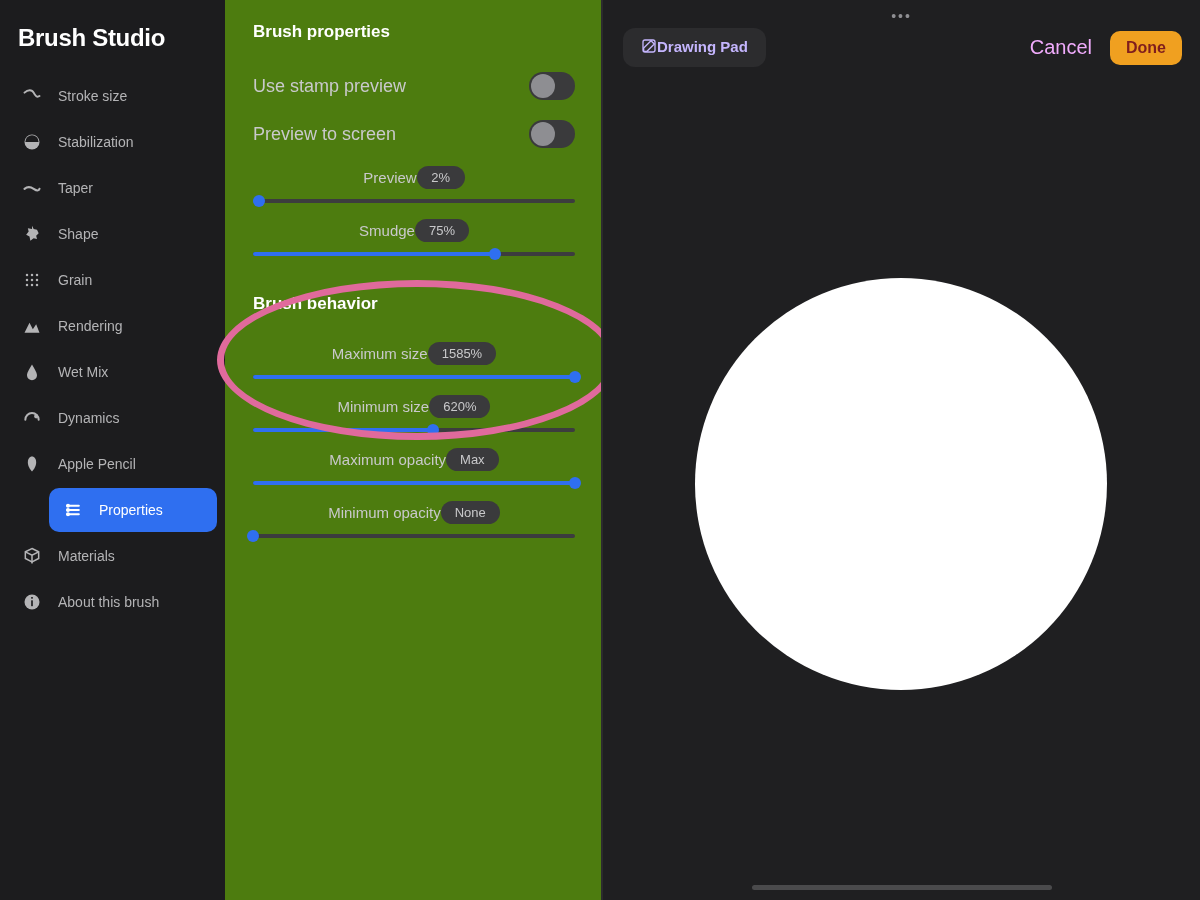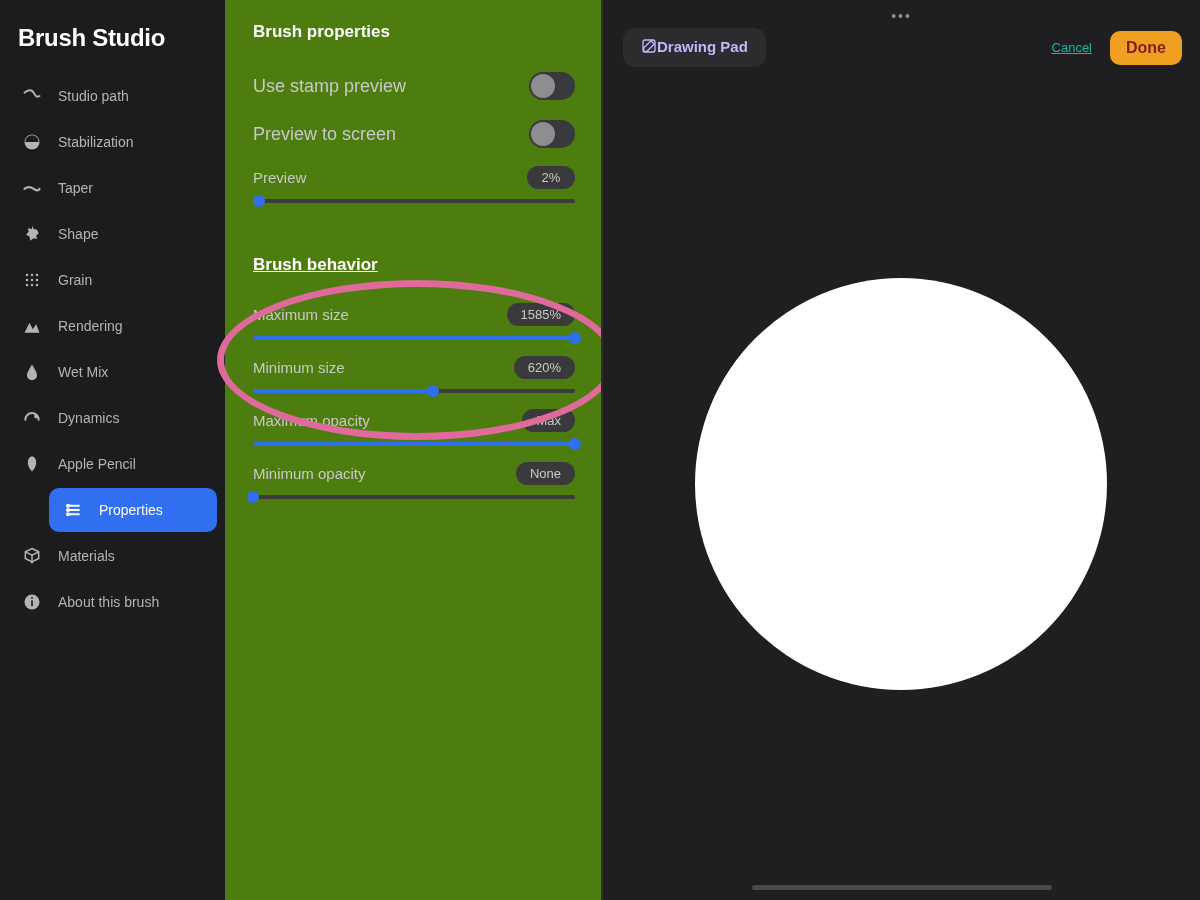--- a/index.html
+++ b/index.html
@@ -11,66 +11,66 @@
   .sidebar-title { font-size: 24px; font-weight: 700; color: #fff; padding: 10px 8px 22px 10px; letter-spacing: -0.3px; }
   .nav-item { display: flex; align-items: center; gap: 16px; padding: 12px 14px; border-radius: 10px; color: #b4b4b6; font-size: 14px; cursor: pointer; margin-bottom: 2px; }
   .nav-item .nav-icon { width: 20px; height: 20px; display:flex; align-items:center; justify-content:center; color:#b4b4b6; }
   .nav-item.active { background: #2f6ff0; color: #fff; margin-left: 41px; }
   .nav-item.active .nav-icon { color:#fff; }
 
   
   .settings { width: 378px; background: #4d7c0f; padding: 22px 28px 22px 28px; position: relative; }
   .settings::after { content:""; position:absolute; right:0; top:0; bottom:0; width:2px; background:#2b2b2d; }
   .section-title { font-size: 17px; font-weight: 600; color: #fff; margin-bottom: 20px; }
-  .section-title.mt { margin-top: 44px; text-decoration: underline; }
+  .section-title.mt { margin-top: 30px; }
 
   .toggle-row { display: flex; align-items: center; justify-content: space-between; padding: 10px 0 10px 0; font-size: 18px; color:#c9c9cb; }
   .toggle { width: 46px; height: 28px; border-radius: 14px; background: #3a3a3c; position: relative; cursor:pointer; }
   .toggle .knob { position:absolute; width:24px; height:24px; border-radius:50%; background:#8e8e92; top:2px; left:2px; }
 
   .slider-row { padding: 8px 0 8px 0; }
-  .slider-head { display:flex; align-items:center; justify-content:space-between; margin-bottom:10px; }
+  .slider-head { display:flex; align-items:center; justify-content:center; margin-bottom:10px; }
   .slider-label { font-size:15px; color:#c9c9cb; }
   .slider-badge { background:#3a3a3c; color:#c9c9cb; font-size:13px; padding:4px 14px; border-radius:14px; min-width:48px; text-align:center; }
   .slider-track { position:relative; width:100%; height:4px; background:#3c3c3e; border-radius:2px; cursor:pointer; }
   .slider-fill { position:absolute; height:100%; left:0; background:#2f6ff0; border-radius:2px; }
   .slider-thumb { position:absolute; width:12px; height:12px; border-radius:50%; background:#2f6ff0; top:50%; transform:translate(-50%,-50%); }
 
   
   .annot-circle { position:absolute; border:7px solid #e06a9c; border-radius:50%; pointer-events:none; }
 
   
   .canvas-area { flex:1; background:#1f1f21; position:relative; }
   .top-dots { position:absolute; top:8px; left:50%; transform:translateX(-50%); color:#8e8e92; letter-spacing:2px; font-size:14px; }
   .top-bar { position:absolute; top:28px; left:0; right:0; display:flex; align-items:center; justify-content:space-between; padding:0 18px 0 20px; }
   .drawing-pad-chip { display:flex; align-items:flex-start; gap:0; background:#2c2c2e; padding:10px 18px; border-radius:12px; font-size:15px; font-weight:600; color:#c4b5fd; cursor:pointer; }
   .drawing-pad-chip svg { width:16px; height:16px; }
   .top-actions { display:flex; align-items:center; gap:18px; }
-  .btn-cancel { color:#14b8a6; font-size:13px; cursor:pointer;text-decoration:underline; }
+  .btn-cancel { color:#f0abfc; font-size:20px; cursor:pointer; }
   .btn-done { background:#f0a020; color:#7f1d1d; font-size:16px; font-weight:600; padding:8px 16px; border-radius:10px; cursor:pointer; }
 
   .brush-preview-circle { position:absolute; background:#fff; border-radius:50%; }
 
   .home-indicator { position:absolute; bottom:10px; left:50%; transform:translateX(-50%); width:300px; height:5px; border-radius:3px; background:#4a4a4c; }
 </style>
 </head>
 <body>
 
 <div class="app">
 
   <div class="sidebar">
     <div class="sidebar-title">Brush Studio</div>
 
     <div class="nav-item">
       <span class="nav-icon">
         <svg viewBox="0 0 24 24" fill="none" stroke="currentColor" stroke-width="2.4" stroke-linecap="round">
             <path d="M3 8 C7 4, 12 4, 14 8 S18 14, 21 12"></path>
           </svg>
       </span>
-      <span>Studio path</span>
+      <span>Stroke size</span>
     </div>
 
     <div class="nav-item">
       <span class="nav-icon">
         <svg viewBox="0 0 24 24">
             <circle cx="12" cy="12" r="9" fill="currentColor"></circle>
             <path d="M4 12 A8 8 0 0 1 20 12" fill="#1c1c1e"></path>
           </svg>
       </span>
       <span>Stabilization</span>
@@ -206,20 +206,30 @@
       <div class="slider-head">
         <span class="slider-label">Preview</span>
         <span class="slider-badge">2%</span>
       </div>
       <div class="slider-track">
         <div class="slider-fill" style="width: 2%;"></div>
           <div class="slider-thumb" style="left: 2%;"></div>
       </div>
     </div>
 
+    <div class="slider-row">
+      <div class="slider-head">
+        <span class="slider-label">Smudge</span>
+        <span class="slider-badge">75%</span>
+      </div>
+      <div class="slider-track">
+        <div class="slider-fill" style="width: 75%;"></div>
+          <div class="slider-thumb" style="left: 75%;"></div>
+      </div>
+    </div>
 
     <div class="section-title mt">Brush behavior</div>
 
     <div class="slider-row">
       <div class="slider-head">
         <span class="slider-label">Maximum size</span>
         <span class="slider-badge">1585%</span>
       </div>
       <div class="slider-track">
         <div class="slider-fill" style="width: 100%;"></div>

